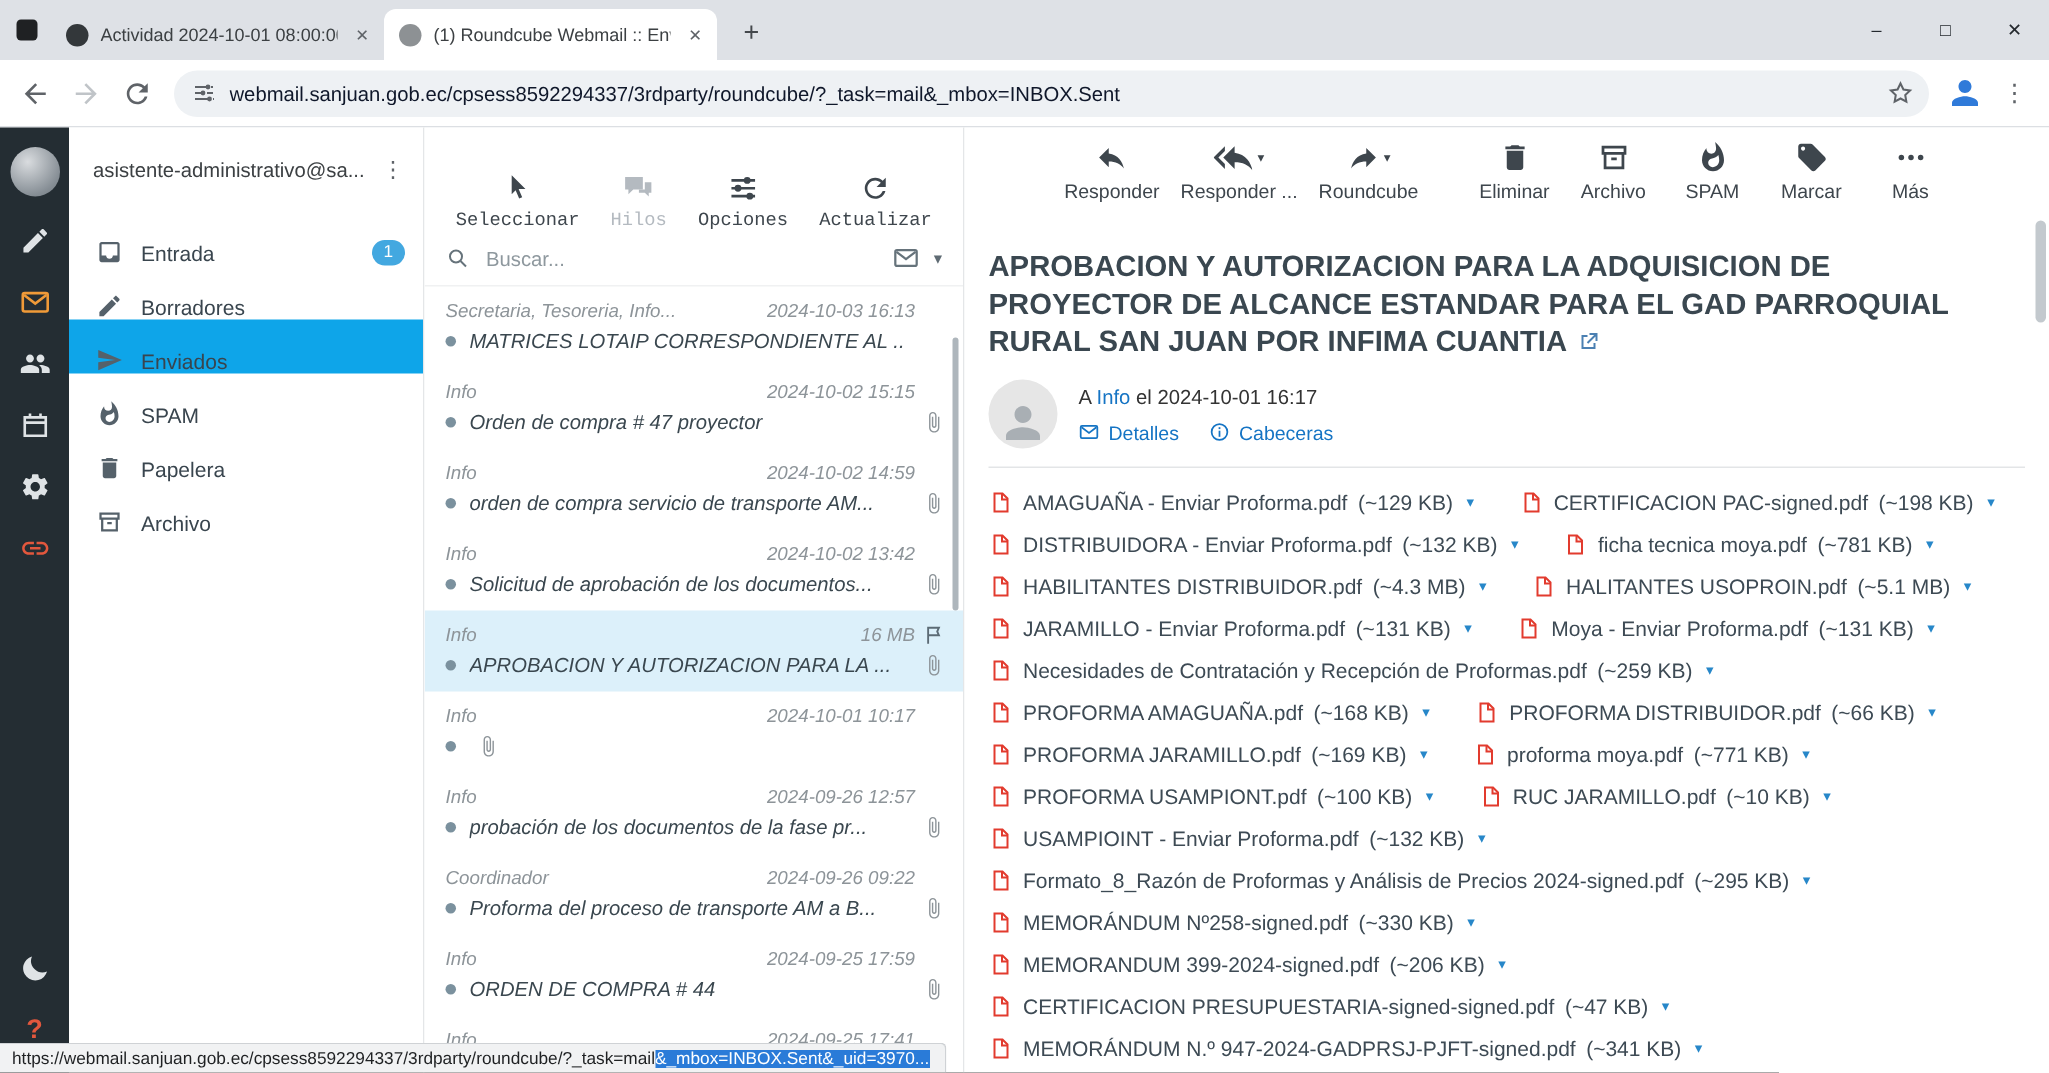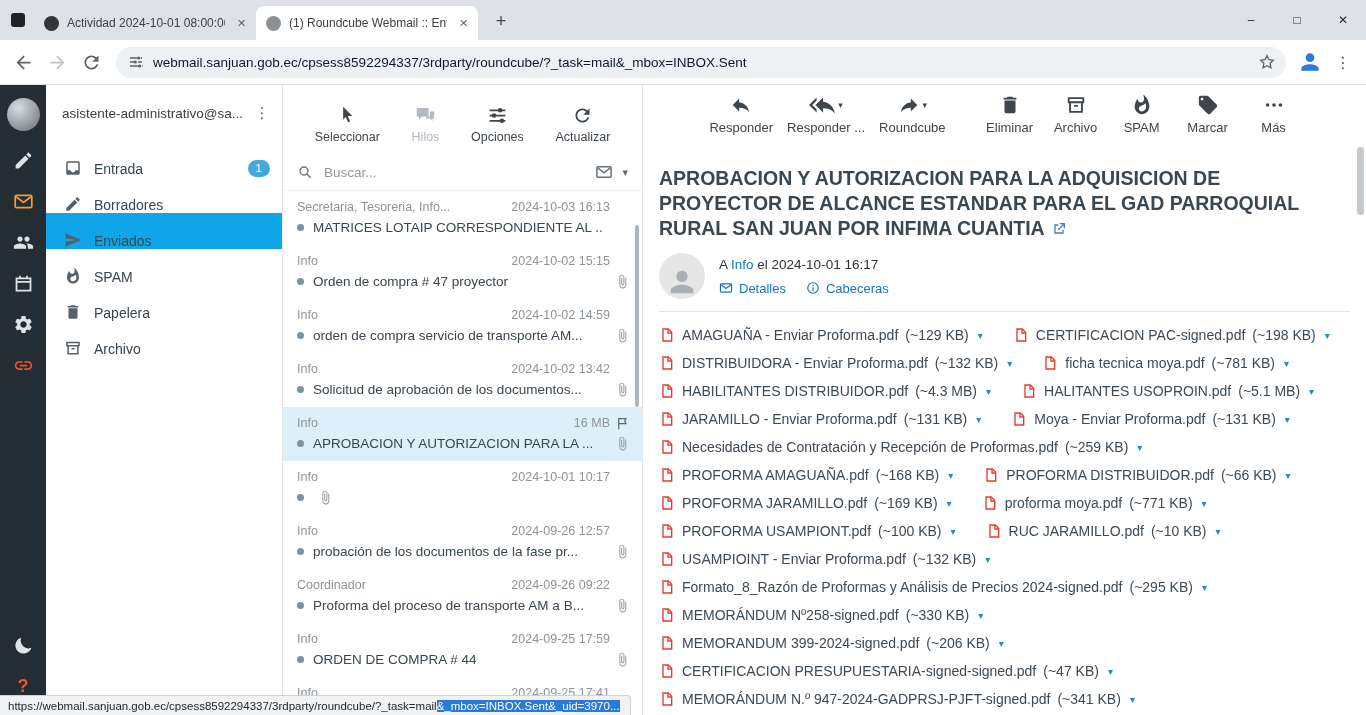--- a/index.html
+++ b/index.html
@@ -46,29 +46,29 @@
   .folders{width:237px;background:#fff;border-right:1px solid #e4e6e8;flex:none;display:flex;flex-direction:column;box-sizing:border-box;}
   .acct{height:56px;display:flex;align-items:center;padding:0 10px 0 16px;flex:none;}
   .acct-t{flex:1;font-size:13.5px;color:#3c4043;white-space:nowrap;overflow:hidden;}
   .acct-m{color:#5f6368;font-size:15px;width:20px;text-align:center;}
   .folder{height:36px;display:flex;align-items:flex-end;gap:12px;padding:0 12px 0 18px;font-size:14px;color:#39454e;flex:none;}
   .folder svg{color:#55616a;}
   .folder.sel{background:#0ea5e9;}
   .badge{margin-left:auto;background:#43a8e0;color:#fff;font-size:11.5px;line-height:17px;padding:0 8px;border-radius:9px;}
 
   .listp{width:360px;border-right:1px solid #e4e6e8;flex:none;position:relative;display:flex;flex-direction:column;overflow:hidden;background:#fff;box-sizing:border-box;}
-  .ltb{height:60px;display:flex;justify-content:space-evenly;align-items:center;padding-top:9px;flex:none;}
+  .ltb{height:60px;display:flex;justify-content:space-evenly;align-items:flex-end;padding-top:9px;flex:none;font-family:Liberation Mono, monospace;}
   .tbtn{display:flex;flex-direction:column;align-items:center;gap:4px;font-size:12.5px;color:#3e464d;}
   .tbtn .irow{display:flex;align-items:center;gap:3px;height:22px;}
   .tbtn.muted{color:#b4bac0;}
   .caret-s{font-size:9px;}
   .searchrow{height:36px;display:flex;align-items:center;gap:9px;padding:0 14px;flex:none;color:#66737b;border-bottom:1px solid #f0f1f2;}
   .searchrow input{flex:1;border:0;outline:0;font:inherit;font-size:13.5px;color:#444;background:transparent;min-width:0;}
   input::placeholder{color:#8e989e;}
-  .msgs{flex:1;overflow:hidden;}
+  .msgs{flex:1;overflow:hidden;font-style:italic;}
   .msg{height:54px;box-sizing:border-box;padding:8px 12px 0 14px;}
   .msg.sel{background:#dcf0fa;}
   .m1{display:flex;align-items:center;font-size:12.5px;color:#8d9499;}
   .mf{flex:1;white-space:nowrap;overflow:hidden;margin-right:8px;}
   .mslot{width:20px;height:16px;flex:none;display:flex;align-items:center;justify-content:flex-end;color:#5c6b75;}
   .m2{display:flex;align-items:center;margin-top:5px;font-size:13.5px;color:#3a474f;}
   .dot{width:7px;height:7px;border-radius:50%;background:#7b919e;margin-right:9px;flex:none;}
   .ms{flex:1;white-space:nowrap;overflow:hidden;margin-right:8px;}
   .mclip{width:20px;flex:none;display:flex;justify-content:flex-end;color:#8d9499;}
   .lscroll{position:absolute;right:3px;top:140px;width:4px;height:182px;border-radius:2px;background:#aeb6bc;}

